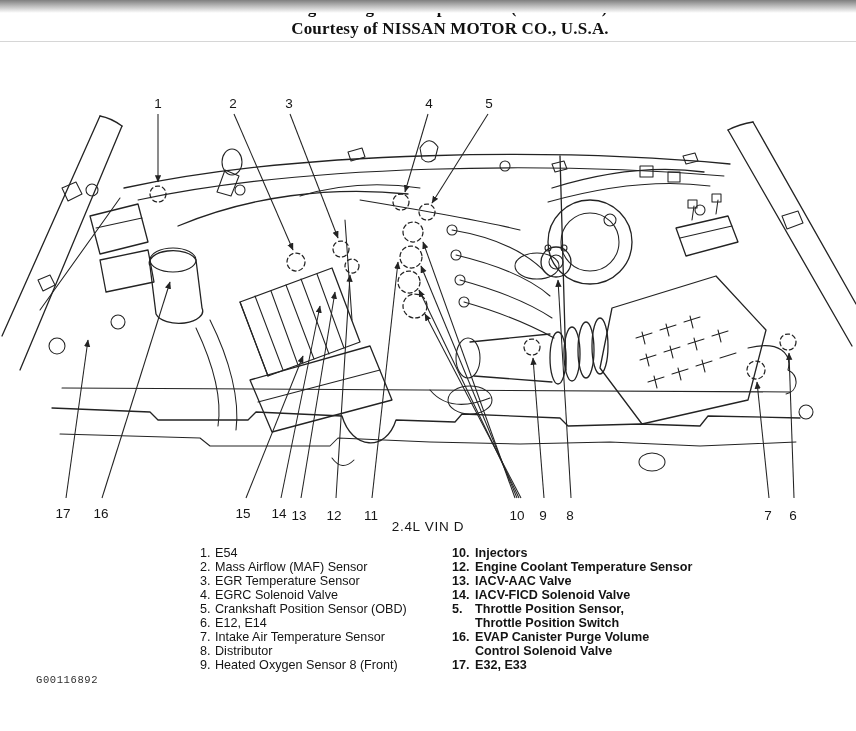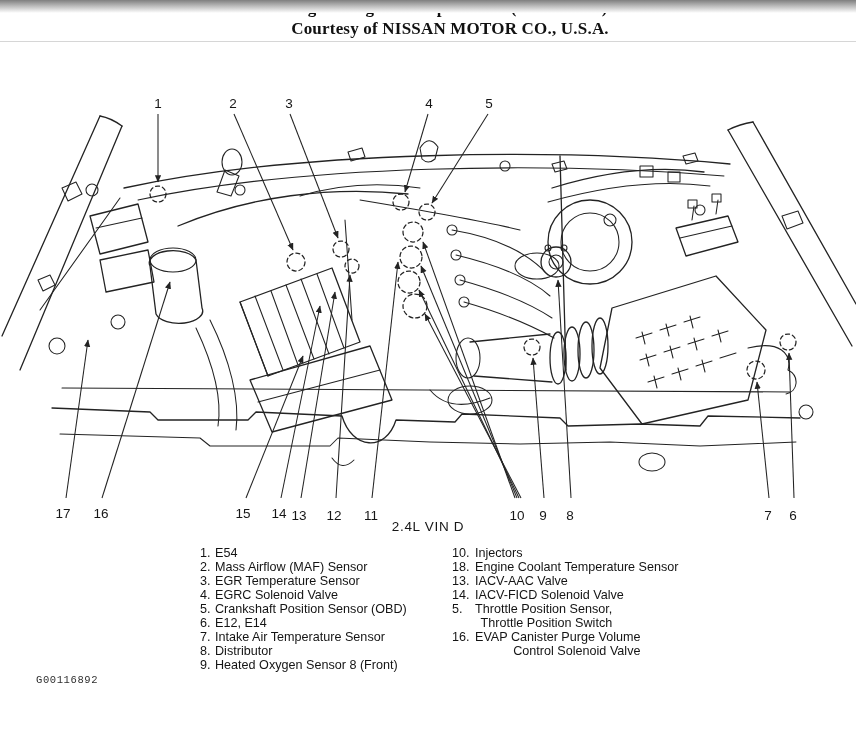--- a/index.html
+++ b/index.html
@@ -39,26 +39,26 @@
     position:absolute;top:519px;left:0;width:856px;text-align:center;
     font-size:13.5px;letter-spacing:.7px;color:#161616;
   }
   .legend{
     position:absolute;top:546px;left:200px;width:620px;
     display:flex;align-items:flex-start;
     font-size:12.6px;line-height:14px;color:#141414;
   }
   .legend .col{display:flex;flex-direction:column;}
   .legend .col-left{width:252px;}
-  .legend .col-right{width:330px;}
+  .legend .col-right{width:330px;font-weight:bold;}
   .legend .row{display:flex;}
   .legend .num{flex:0 0 auto;}
   .col-left .num{width:15px;}
   .col-right .num{width:23px;}
-  .legend .txt{white-space:pre-line;text-align:right;}
+  .legend .txt{white-space:pre-line;}
   .doc-code{
     position:absolute;top:674px;left:36px;
     font-size:10.5px;letter-spacing:.6px;color:#2e2e2e;font-family:Liberation Mono, monospace;
   }
 </style>
 </head>
 <body>
 
 <div class="top-shade"></div>
 
@@ -292,37 +292,41 @@
         <span class="num">9.</span>
         <span class="txt">Heated Oxygen Sensor 8 (Front)</span>
       </div>
   </div>
   <div class="col col-right">
     <div class="row">
         <span class="num">10.</span>
         <span class="txt">Injectors</span>
       </div>
     <div class="row">
-        <span class="num">18.</span>
+        <span class="num">12.</span>
         <span class="txt">Engine Coolant Temperature Sensor</span>
       </div>
     <div class="row">
         <span class="num">13.</span>
         <span class="txt">IACV-AAC Valve</span>
       </div>
     <div class="row">
         <span class="num">14.</span>
         <span class="txt">IACV-FICD Solenoid Valve</span>
       </div>
     <div class="row">
         <span class="num">5.</span>
         <span class="txt">Throttle Position Sensor,
 Throttle Position Switch</span>
       </div>
     <div class="row">
         <span class="num">16.</span>
         <span class="txt">EVAP Canister Purge Volume
 Control Solenoid Valve</span>
       </div>
+    <div class="row">
+        <span class="num">17.</span>
+        <span class="txt">E32, E33</span>
+      </div>
   </div>
 </div>
 
 <div class="doc-code">G00116892</div>
 
 </body></html>

